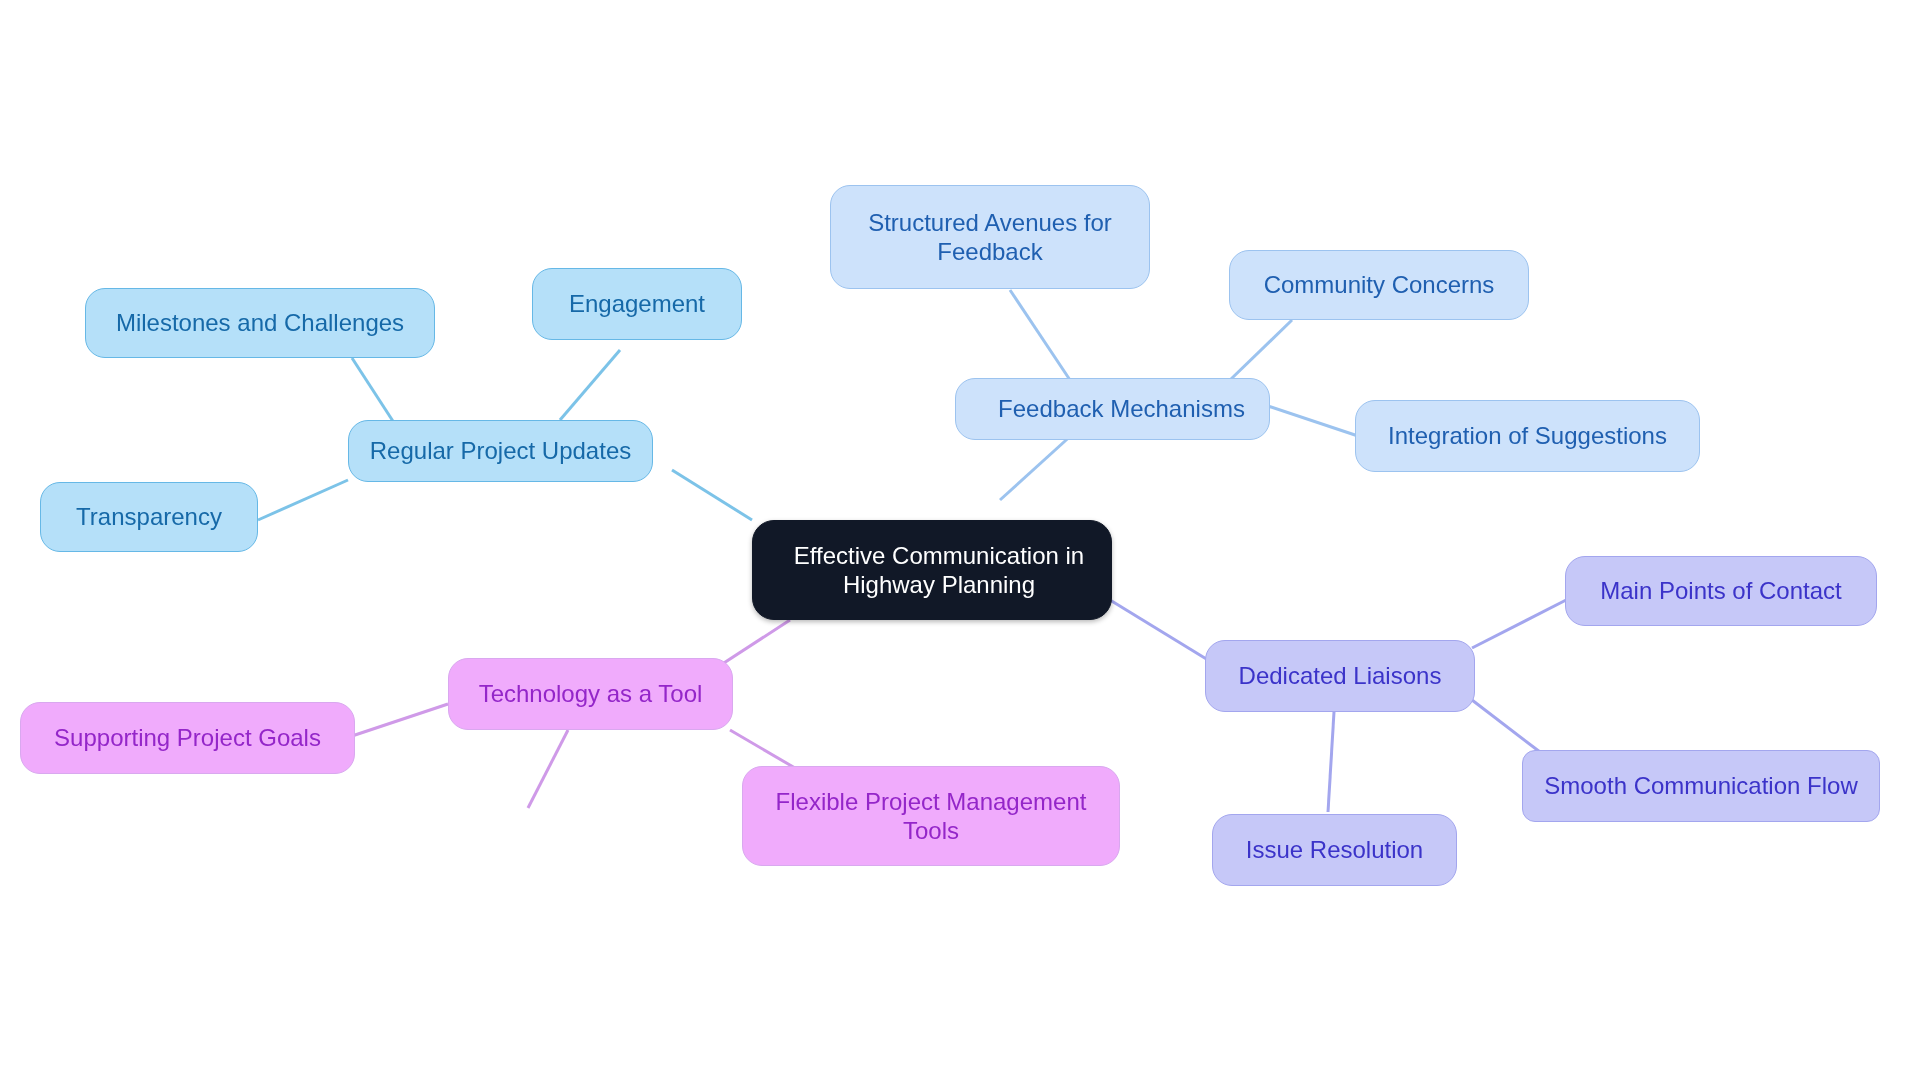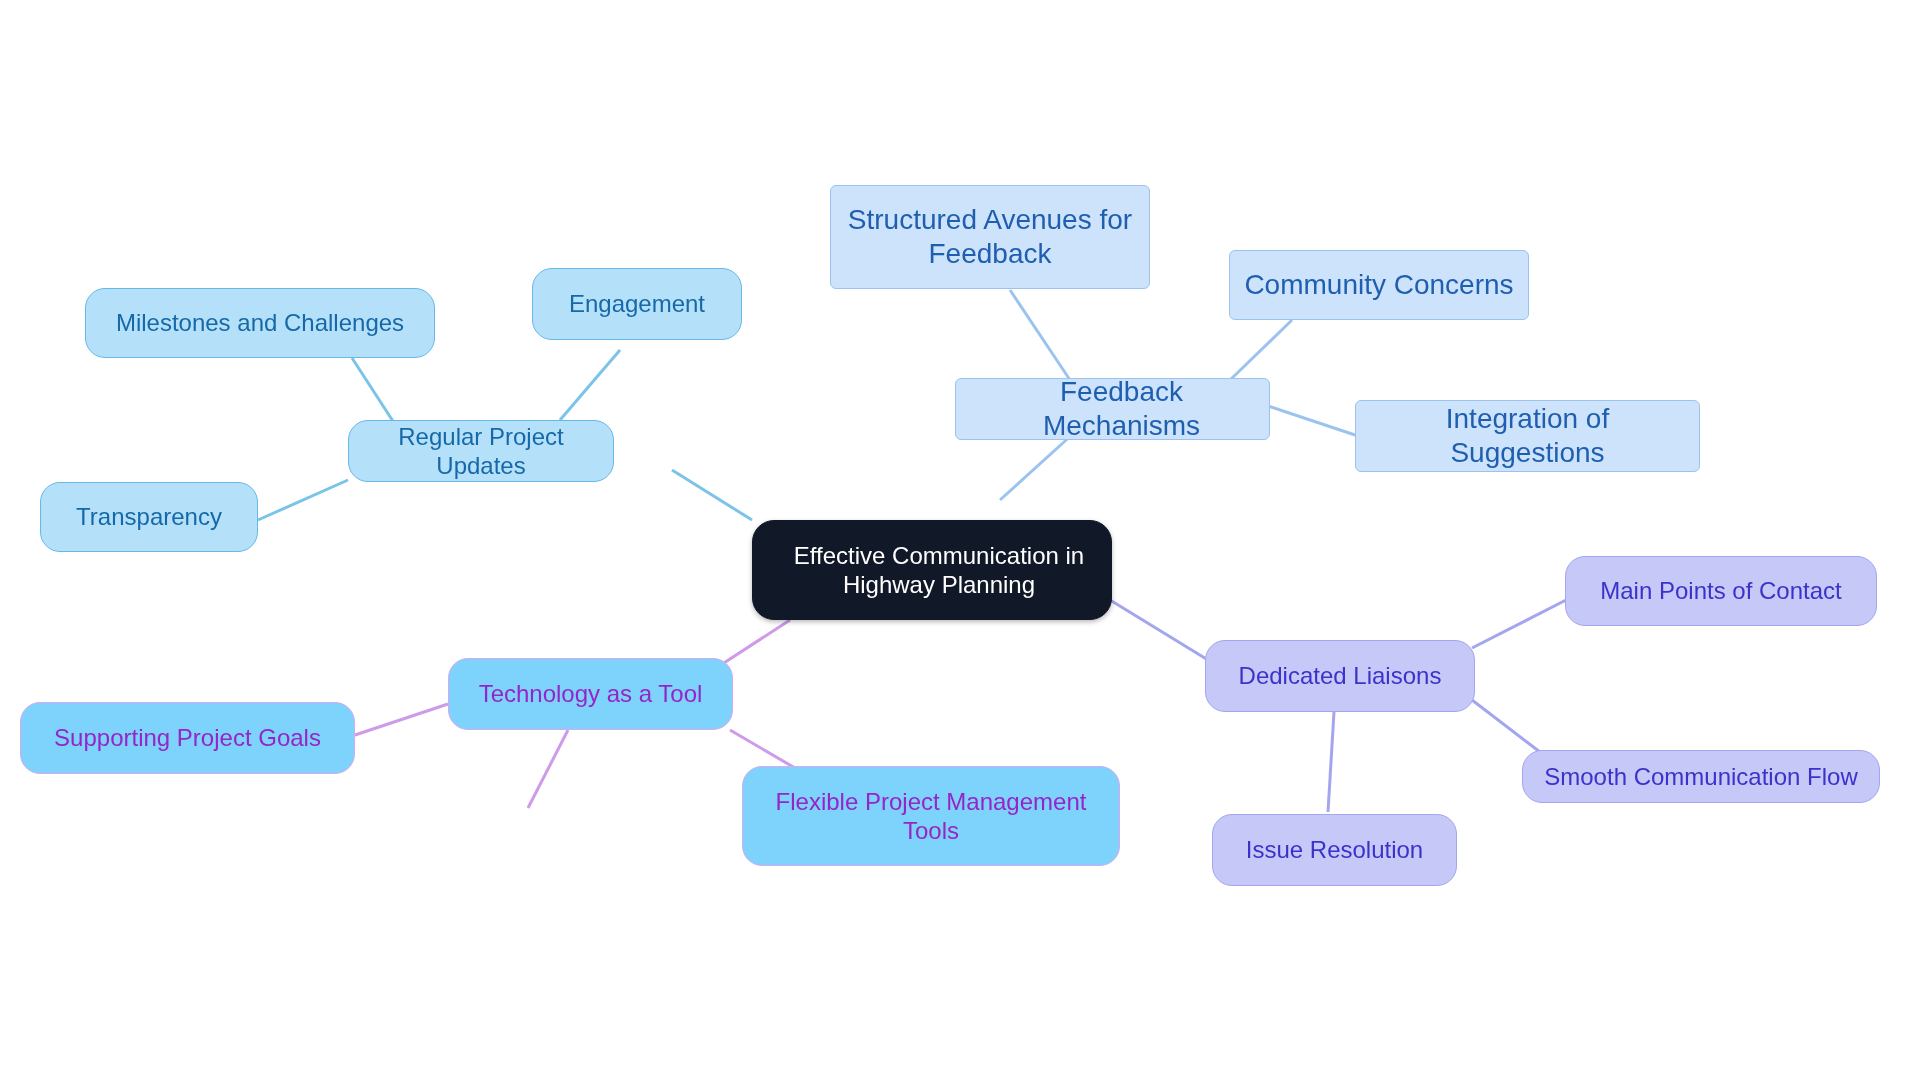--- a/index.html
+++ b/index.html
@@ -47,31 +47,30 @@
   .node-cyan {
     background:#b5e0f9;
     border-color:#66b8e6;
     color:#1669a8;
     font-size:24px;
   }
   .node-paleblue {
     background:#cde2fb;
     border-color:#9cc3ef;
     color:#1f5fb0;
-    font-size:28px;
-    border-radius:6px;
+    font-size:24px;
   }
   .node-periwinkle {
     background:#c6c8f8;
     border-color:#a3a6ee;
     color:#3b33c9;
     font-size:24px;
   }
   .node-lilac {
-    background:#7dd3fc;
+    background:#f0abfc;
     border-color:#d9a8ef;
     color:#9426c9;
     font-size:24px;
   }
 </style>
 </head>
 <body>
 
 <div id="mindmap-canvas">
 
@@ -96,21 +95,21 @@
     <line x1="448" y1="704" x2="352" y2="736" stroke="#cf9ae8" stroke-width="3"></line>
     <line x1="568" y1="730" x2="528" y2="808" stroke="#cf9ae8" stroke-width="3"></line>
     <line x1="730" y1="730" x2="795" y2="768" stroke="#cf9ae8" stroke-width="3"></line>
   </svg>
 
   <div class="node node-root" style="left:752px; top:520px; width:360px; height:100px;padding-left:28px;">
     <span>Effective Communication in
 Highway Planning</span>
   </div>
 
-  <div class="node node-cyan" style="left:348px; top:420px; width:266px; height:62px;">
+  <div class="node node-cyan" style="left:348px; top:420px; width:305px; height:62px;">
     <span>Regular Project Updates</span>
   </div>
   <div class="node node-cyan" style="left:85px; top:288px; width:350px; height:70px;">
     <span>Milestones and Challenges</span>
   </div>
   <div class="node node-cyan" style="left:532px; top:268px; width:210px; height:72px;">
     <span>Engagement</span>
   </div>
   <div class="node node-cyan" style="left:40px; top:482px; width:218px; height:70px;">
     <span>Transparency</span>
@@ -129,21 +128,21 @@
   <div class="node node-paleblue" style="left:1355px; top:400px; width:345px; height:72px;">
     <span>Integration of Suggestions</span>
   </div>
 
   <div class="node node-periwinkle" style="left:1205px; top:640px; width:270px; height:72px;">
     <span>Dedicated Liaisons</span>
   </div>
   <div class="node node-periwinkle" style="left:1565px; top:556px; width:312px; height:70px;">
     <span>Main Points of Contact</span>
   </div>
-  <div class="node node-periwinkle" style="left:1522px; top:750px; width:358px; height:53px;">
+  <div class="node node-periwinkle" style="left:1522px; top:750px; width:358px; height:72px;border-radius:13px;">
     <span>Smooth Communication Flow</span>
   </div>
   <div class="node node-periwinkle" style="left:1200px; top:814px; width:245px; height:72px;margin-left:12px;">
     <span>Issue Resolution</span>
   </div>
 
   <div class="node node-lilac" style="left:448px; top:658px; width:285px; height:72px;">
     <span>Technology as a Tool</span>
   </div>
   <div class="node node-lilac" style="left:20px; top:702px; width:335px; height:72px;">

